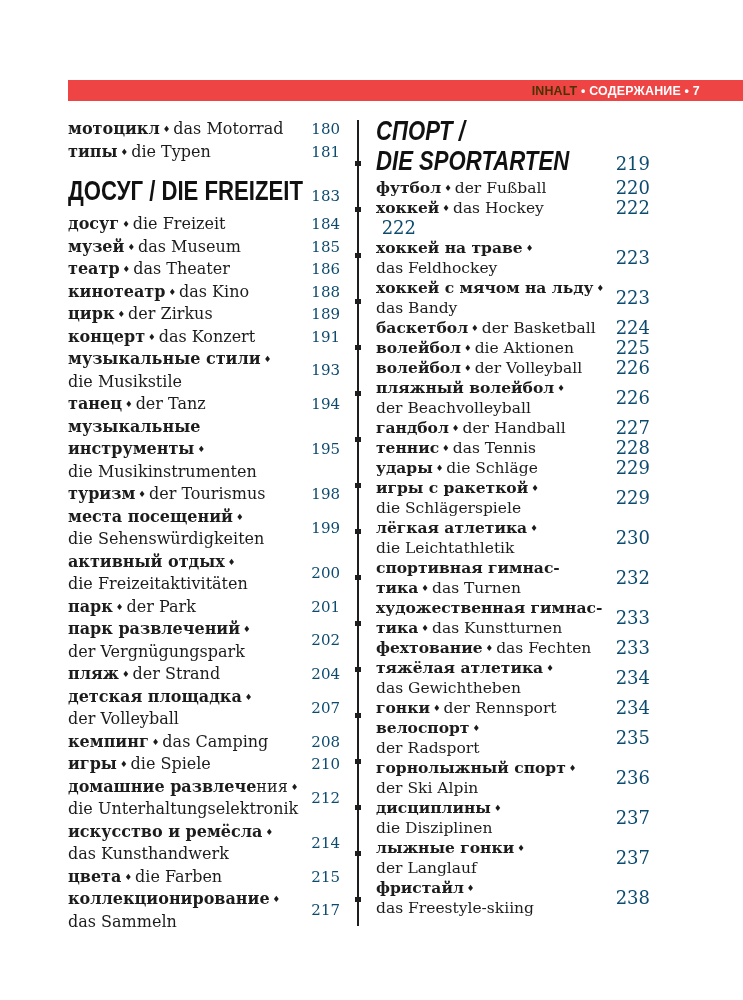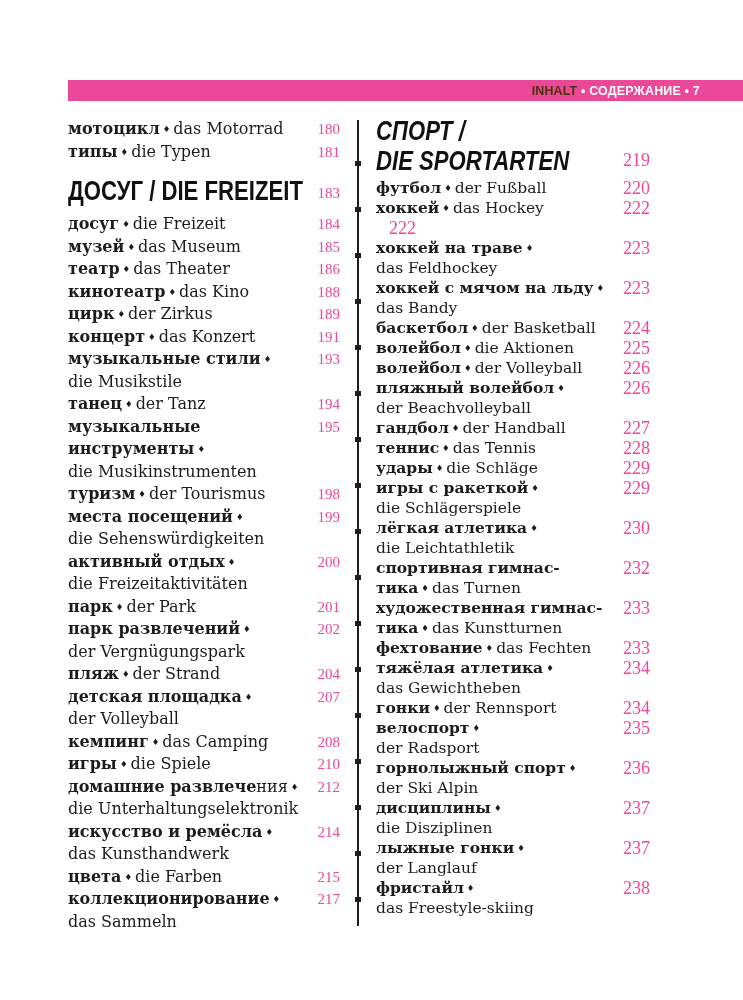--- a/index.html
+++ b/index.html
@@ -24,44 +24,44 @@
   .col-left{width:272px;}
   .col-right{width:274px;}
   .divider{
     width:2px;height:806px;background:#1e1e1e;margin:2px 17px 0 17px;position:relative;
   }
   .divider::before{
     content:"";position:absolute;left:-2px;top:0;width:6px;height:100%;
     background:repeating-linear-gradient(180deg,
       transparent 0px, transparent 41px, #1e1e1e 41px, #1e1e1e 46px);
   }
-  .row{display:flex;align-items:flex-start;}
+  .row{display:flex;align-items:center;}
   .row .text{flex:1 1 auto;padding-right:4px;min-width:0;}
   .line{white-space:nowrap;}
-  .num{flex:0 0 40px;width:40px;text-align:right;color:#ec4899;font-family:Liberation Serif, serif;}
+  .num{flex:0 0 40px;width:40px;text-align:right;color:#0c4a6e;}
   .col-left .line{font-size:16px;line-height:22.5px;}
   .col-left .num{font-size:15px;line-height:22.5px;}
   .col-right .line{font-size:15.5px;line-height:20px;}
   .col-right .num{font-size:18px;line-height:20px;}
   .r{font-weight:bold;}
   .d{font-weight:normal;}
   .s{font-size:8.5px;vertical-align:2px;margin:0 3px;color:#1c1c1c;}
   .row.section .line{line-height:30px;}
   .col-right .row.section .line{line-height:26px;font-style:italic;}
   .row.section:not(:first-child){margin-top:13px;margin-bottom:3px;}
   .sec-line{
     font-family:"Liberation Sans", sans-serif;font-weight:bold;font-size:27px;
     display:inline-block;transform:scaleX(0.82);transform-origin:0 60%;
     white-space:nowrap;color:#111111;
   }
 </style>
 </head>
 <body>
 
-<div class="header-bar" style="background: #ec4899;">
+<div class="header-bar" style="background: #ef4444;">
   <span class="bar-text">
     <span class="inhalt" style="color: rgb(74, 50, 6);">INHALT</span><span class="bar-bullet">•</span><span>СОДЕРЖАНИЕ</span><span class="bar-bullet">•</span><span>7</span>
   </span>
 </div>
 
 <div class="columns">
   <div class="col col-left">
       <div class="row entry">
         <div class="text">
           <div class="line"><span class="r">мотоцикл</span><span class="s">♦</span><span class="d">das Motorrad</span></div>

